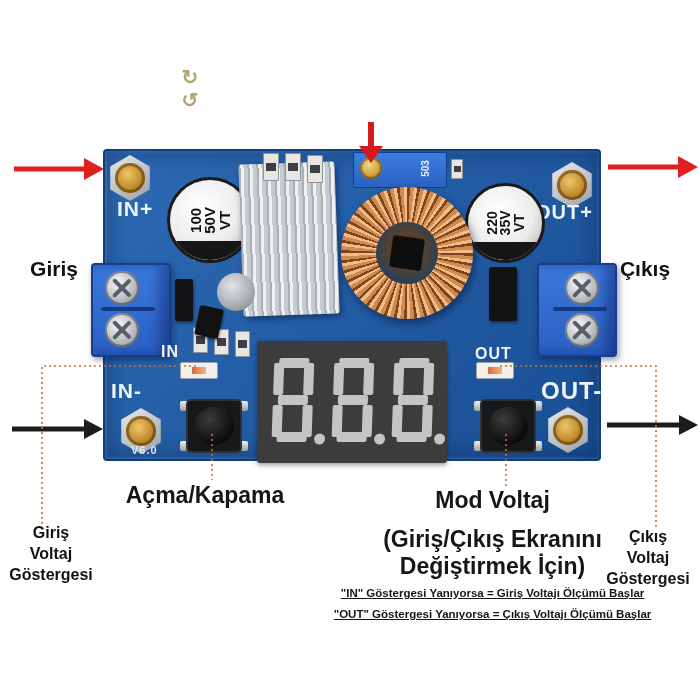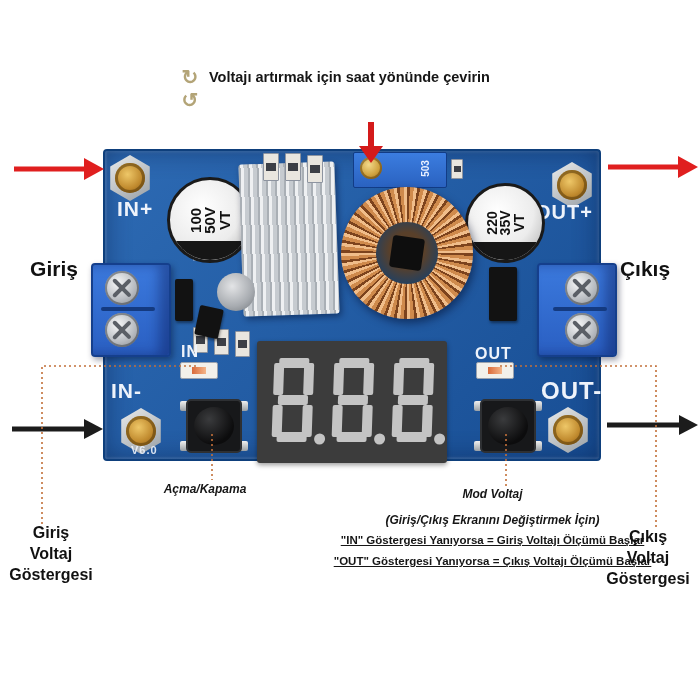--- a/index.html
+++ b/index.html
@@ -8,21 +8,21 @@
   .abs { position:absolute; }
 
   
   .title { left:0; top:30px; width:700px; text-align:center; font-size:23px; font-weight:bold; color:#161616; }
   .instr-row { display:flex; align-items:center; height:22px; }
   .instr-row .glyph { font-size:20px; line-height:20px; font-weight:bold; color:#b3a477; width:20px; text-align:center; }
   .instr-row .txt { margin-left:9px; font-size:14.5px; font-weight:bold; color:#161616; white-space:nowrap; }
 
   
   .big-label { font-size:21px; font-weight:bold; color:#111; text-align:center; }
-  .callout { font-size:12px; font-weight:bold; color:#161616; text-align:center;font-style:italic; }
+  .callout { font-size:23px; font-weight:bold; color:#161616; text-align:center; }
   .note { font-size:11.5px; font-weight:bold; color:#161616; text-decoration:underline; text-align:center; margin-top:7px; white-space:nowrap; }
   .indicator { font-size:16px; font-weight:bold; color:#111; text-align:center; line-height:21px; }
 
   
   .board { left:103px; top:149px; width:494px; height:308px; background:#1d5fae; border:2px solid #0e3f7c; border-radius:4px;
            box-shadow: inset 0 0 26px rgba(0,20,60,.45), inset 0 0 4px rgba(255,255,255,.25);
            background-image:
              linear-gradient(90deg, rgba(140,190,255,.10) 0 2px, transparent 2px 38px),
              linear-gradient(0deg, rgba(140,190,255,.08) 0 2px, transparent 2px 46px),
              linear-gradient(135deg, rgba(255,255,255,.07), rgba(0,0,30,.18)); }
@@ -87,21 +87,20 @@
 
   svg.overlay { left:0; top:0; pointer-events:none; }
 </style>
 </head>
 <body>
 
 <div class="stage">
 
   <div class="abs instr-row" style="left:180px; top:66px;">
     <span class="glyph">↻</span>
-    <span class="txt">Voltajı artırmak için saat yönünde çevirin</span>
   </div>
   <div class="abs instr-row" style="left:180px; top:89px;">
     <span class="glyph">↺</span>
   </div>
 
   <div class="abs board">
 
     <div class="hexnut" style="left:2px; top:4px; width:46px; height:46px;">
         <div class="brass"></div>
       </div>
@@ -181,21 +180,21 @@
         <div class="band"></div>
       </div>
     <div class="smd" style="left:130px; top:180px; width:13px; height:24px;">
         <div class="band"></div>
       </div>
     <div class="chip-black" style="left:70px; top:128px; width:18px; height:42px;"></div>
     <div class="chip-black" style="left:92px; top:156px; width:24px; height:30px; transform:rotate(12deg);"></div>
     <div class="round-gray" style="left:112px; top:122px; width:38px; height:38px;"></div>
     <div class="chip-black" style="left:384px; top:116px; width:28px; height:54px;"></div>
 
-    <div class="silk" style="left:76px; top:192px; font-size:16px;">IN</div>
+    <div class="silk" style="left:56px; top:192px; font-size:16px;">IN</div>
     <div class="led" style="left:75px; top:211px; width:36px; height:15px;">
         <div class="die"></div>
       </div>
     <div class="silk" style="left:370px; top:194px; font-size:16px;">OUT</div>
     <div class="led" style="left:371px; top:211px; width:36px; height:15px;">
         <div class="die"></div>
       </div>
 
     <div class="display" style="left:152px; top:190px; width:190px; height:122px;" aria-label="8.8.8.">
       <svg width="190" height="122" viewBox="0 0 190 122">

